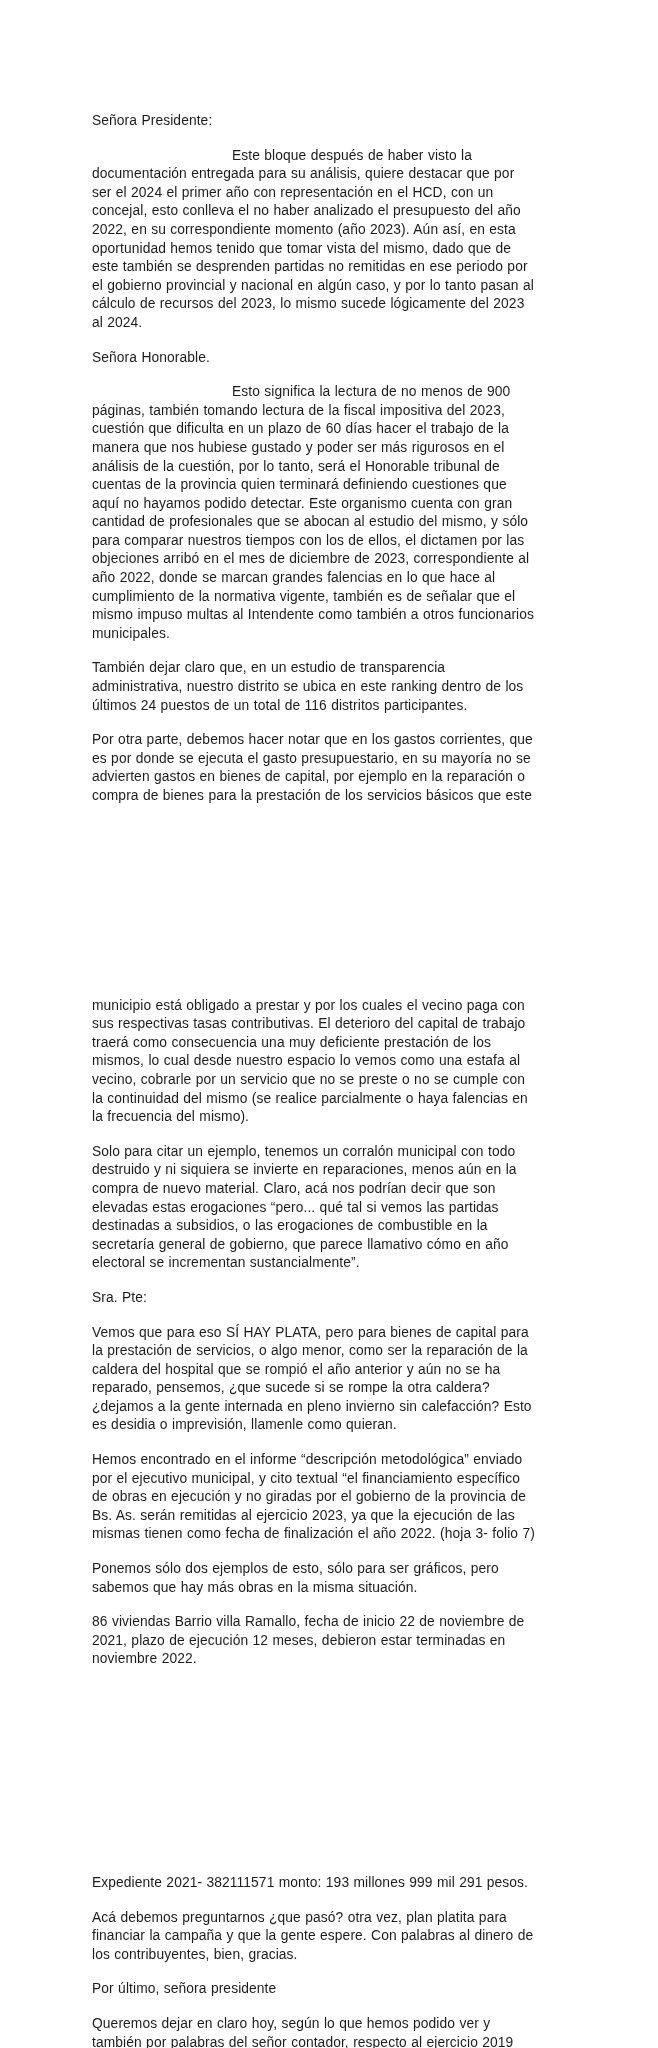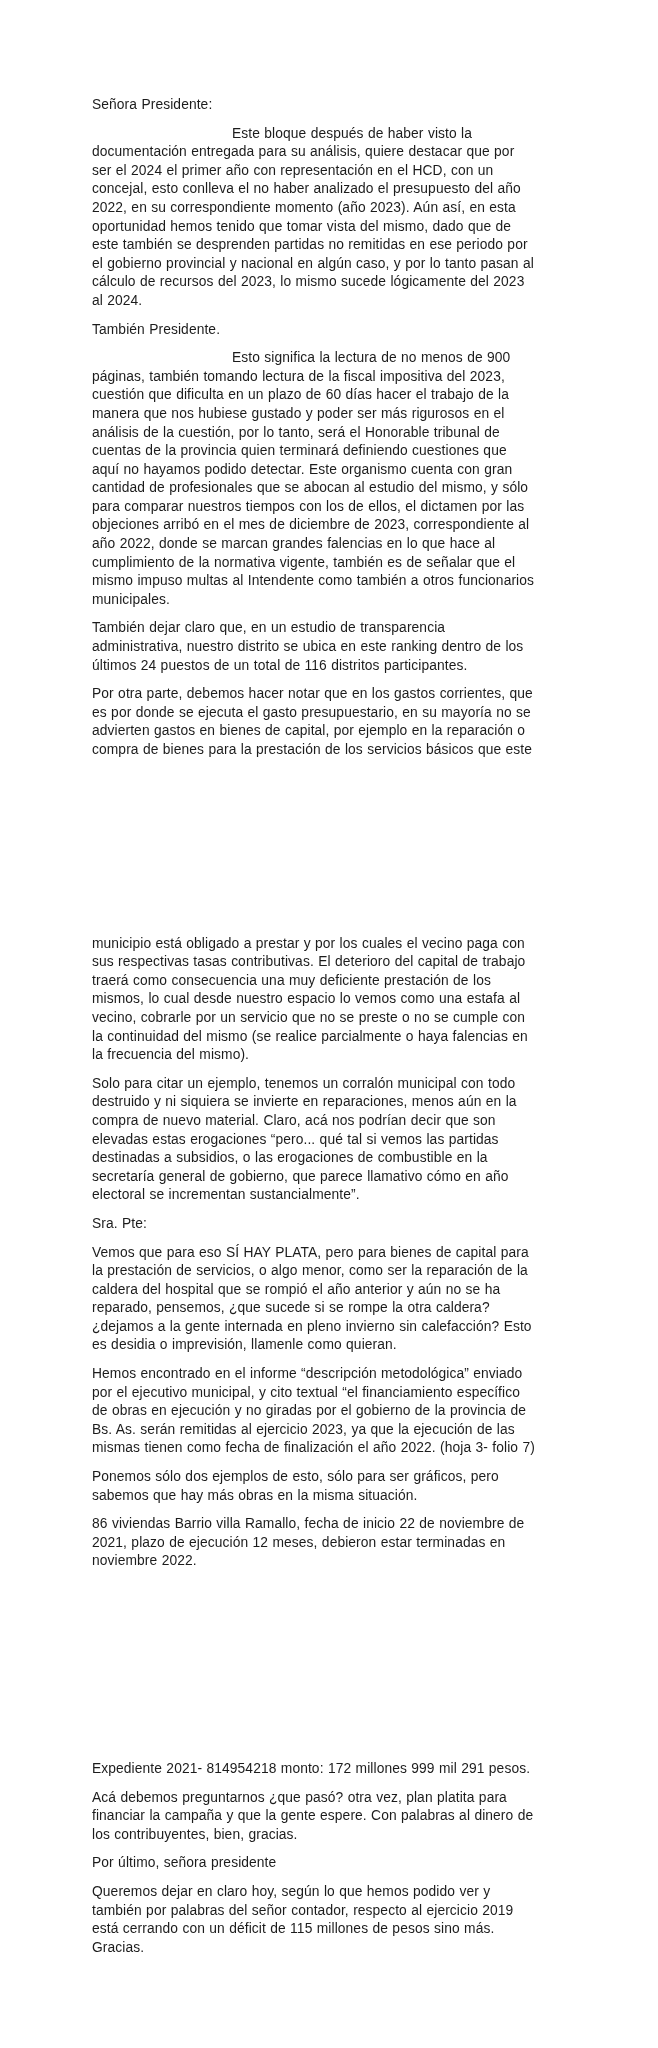--- a/index.html
+++ b/index.html
@@ -14,21 +14,21 @@
     font-family: "Liberation Sans", sans-serif;
   }
   .page {
     box-sizing: border-box;
     width: 658px;
     min-height: 2048px;
     padding: 96px 56px 14px 92px;
     background: #ffffff;
   }
   .para {
-    margin: 0 0 10px 0;
+    margin: 16px 0 10px 0;
     width: 508px;
     font-size: 13.8px;
     line-height: 18.6px;
     color: #1c1c1c;
     white-space: pre-line;
     letter-spacing: 0.1px;
     word-spacing: 0.4px;
   }
   .para.first-line-indent {
     text-indent: 140px;
@@ -47,21 +47,21 @@
 documentación entregada para su análisis, quiere destacar que por
 ser el 2024 el primer año con representación en el HCD, con un
 concejal, esto conlleva el no haber analizado el presupuesto del año
 2022, en su correspondiente momento (año 2023). Aún así, en esta
 oportunidad hemos tenido que tomar vista del mismo, dado que de
 este también se desprenden partidas no remitidas en ese periodo por
 el gobierno provincial y nacional en algún caso, y por lo tanto pasan al
 cálculo de recursos del 2023, lo mismo sucede lógicamente del 2023
 al 2024.</p>
 
-  <p class="para">También Presidente.</p>
+  <p class="para">Señora Honorable.</p>
 
   <p class="para first-line-indent">Esto significa la lectura de no menos de 900
 páginas, también tomando lectura de la fiscal impositiva del 2023,
 cuestión que dificulta en un plazo de 60 días hacer el trabajo de la
 manera que nos hubiese gustado y poder ser más rigurosos en el
 análisis de la cuestión, por lo tanto, será el Honorable tribunal de
 cuentas de la provincia quien terminará definiendo cuestiones que
 aquí no hayamos podido detectar. Este organismo cuenta con gran
 cantidad de profesionales que se abocan al estudio del mismo, y sólo
 para comparar nuestros tiempos con los de ellos, el dictamen por las
@@ -117,21 +117,21 @@
 sabemos que hay más obras en la misma situación.</p>
 
   <p class="para">86 viviendas Barrio villa Ramallo, fecha de inicio 22 de noviembre de
 2021, plazo de ejecución 12 meses, debieron estar terminadas en
 noviembre 2022.</p>
 
 
   <div class="page-gap-2"></div>
 
 
-  <p class="para">Expediente 2021- 814954218 monto: 172 millones 999 mil 291 pesos.</p>
+  <p class="para">Expediente 2021- 382111571 monto: 193 millones 999 mil 291 pesos.</p>
 
   <p class="para">Acá debemos preguntarnos ¿que pasó? otra vez, plan platita para
 financiar la campaña y que la gente espere. Con palabras al dinero de
 los contribuyentes, bien, gracias.</p>
 
   <p class="para">Por último, señora presidente</p>
 
   <p class="para">Queremos dejar en claro hoy, según lo que hemos podido ver y
 también por palabras del señor contador, respecto al ejercicio 2019
 está cerrando con un déficit de 115 millones de pesos sino más.

